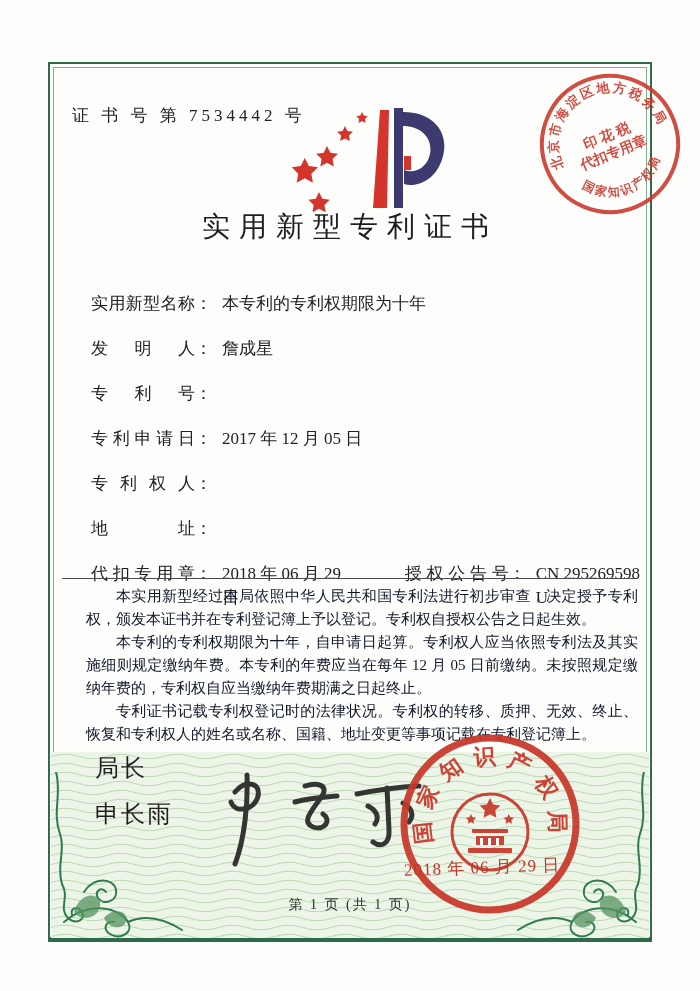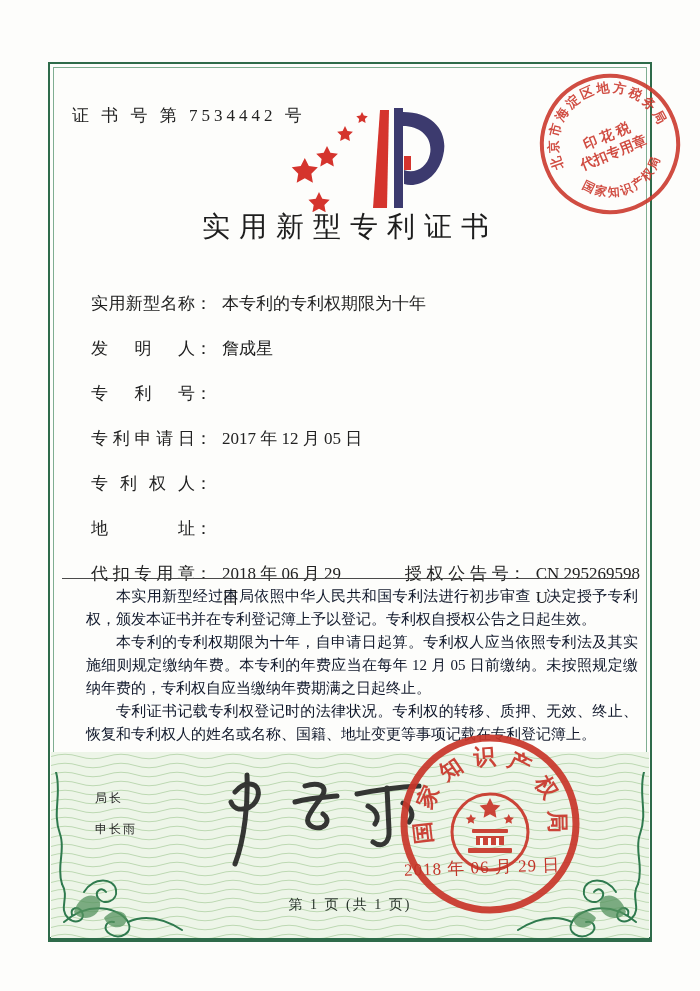--- a/index.html
+++ b/index.html
@@ -39,21 +39,21 @@
   .grant-row{display:flex;line-height:24px;margin-top:1px;}
   .grant-right{margin-left:50px;display:flex;justify-content:space-between;}
   .divider{position:absolute;left:62px;top:578px;width:576px;height:1px;background:#4a4a4a;}
   
   .bodytext{
     position:absolute;left:86px;top:585px;width:552px;
     font-size:15px;line-height:23px;text-align:justify;color:#0f172a;
   }
   .bodytext p{margin:0;text-indent:2em;}
   
-  .sig-block{position:absolute;left:95px;top:790px;z-index:4;font-size:12px;color:#1f1f1f;}
+  .sig-block{position:absolute;left:95px;top:752px;z-index:4;font-size:24px;color:#1f1f1f;}
   .sig-block .row{margin-bottom:14px;letter-spacing:2px;}
   .sig-script{position:absolute;left:205px;top:772px;z-index:4;}
   
   .seal{position:absolute;left:398px;top:732px;z-index:4;opacity:.93;}
   .seal-date{
     position:absolute;left:404px;top:856px;z-index:5;color:#c23428;
     font-size:17px;letter-spacing:1px;transform:rotate(-2deg);white-space:nowrap;
   }
   
   .tax-stamp{position:absolute;left:528px;top:62px;transform:rotate(-22deg);opacity:.9;z-index:2;}

